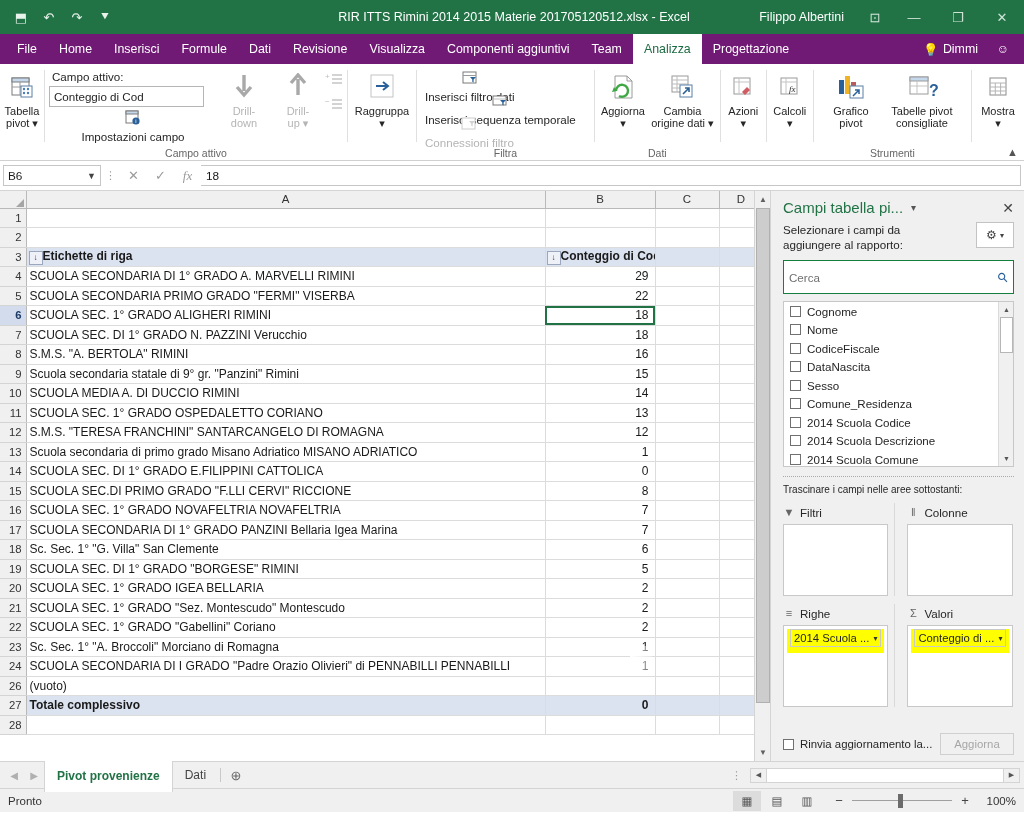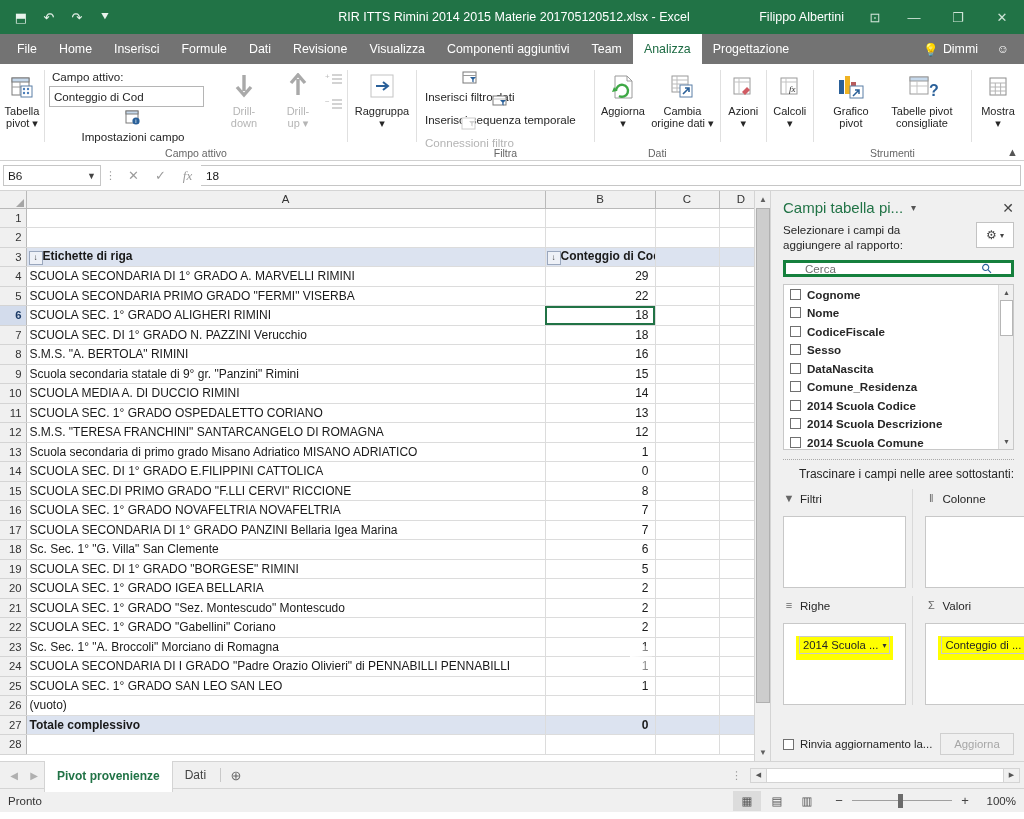--- a/index.html
+++ b/index.html
@@ -30,21 +30,21 @@
   }
   #account-name{ font-size:12.5px; padding-right:14px; color:#fff; white-space:nowrap; }
   .winbtn{
     width:44px;height:34px;display:flex;align-items:center;justify-content:center;
     color:#cfe4d7;font-size:13px;cursor:pointer;
   }
   #ribbon-display{ width:34px; }
 
   
   #tabbar{
-    height:30px; background:#737373; display:flex; align-items:flex-end;
+    height:30px; background:#701a75; display:flex; align-items:flex-end;
     padding-left:6px; position:relative;
   }
   .tab{
     height:30px; padding:0 11px; display:flex; align-items:center;
     color:#fff; font-size:12.4px; cursor:pointer; white-space:nowrap;
   }
   .tab.active{ background:#ffffff; color:#1d6b43; }
   .tab.ctx{ color:#fff; }
   #tabbar-right{ margin-left:auto; display:flex; align-items:center; gap:2px; padding-right:6px; }
   .tellme{ color:#fff; font-size:12.4px; display:flex; align-items:center; gap:4px; padding:0 8px; height:30px; cursor:pointer;}
@@ -171,48 +171,48 @@
   #pane-close{ margin-left:auto; color:#444; font-size:14px; cursor:pointer; }
   #pane-sub{
     margin-top:6px; display:flex; align-items:flex-start; gap:6px;
   }
   #pane-sub .txt{ font-size:11.6px; color:#262626; line-height:15px; flex:1;}
   #gear{
     width:38px;height:26px;border:1px solid #c3c3c3;background:#fff;display:flex;
     align-items:center;justify-content:center;gap:3px;font-size:12px;color:#444;cursor:pointer;
   }
   #searchbox{
-    margin-top:8px; height:17px; border:3px solid #15803d; background:#fff;
-    display:flex; align-items:center; padding:0 19px;
+    margin-top:8px; height:34px; border:1px solid #15803d; background:#fff;
+    display:flex; align-items:center; padding:0 5px;
   }
   #searchbox input{
     border:none; outline:none; flex:1; font-size:11.6px; color:#262626;
     font-family:"Liberation Sans", sans-serif; background:transparent;
   }
   #searchbox input::placeholder{ color:#6f6f6f; }
   #fieldlist{
     margin-top:7px; height:166px; background:#fff; border:1px solid #c8c8c8;
     position:relative; overflow:hidden;
   }
-  .fitem{ height:18.5px; display:flex; align-items:center; gap:6px; padding-left:6px; cursor:pointer;font-weight:bold; }
+  .fitem{ height:18.5px; display:flex; align-items:center; gap:6px; padding-left:6px; cursor:pointer; }
   .fchk{ width:11px;height:11px;border:1px solid #707070;background:#fff; flex:none;}
   .flab{ font-size:11.6px; color:#262626; white-space:nowrap; }
   #flscroll{ position:absolute; top:0; right:0; width:15px; height:100%; background:#f0f0f0; border-left:1px solid #dadada;}
   .flbtn{ width:15px;height:15px;display:flex;align-items:center;justify-content:center;font-size:7px;color:#555;}
   #flthumb{ position:absolute;top:15px;left:1px;width:13px;height:36px;background:#fff;border:1px solid #b6b6b6;}
 
   #pane-dashed{ margin-top:9px; border-top:1px dotted #a9a9a9; padding-top:7px; }
-  #drag-label{ font-size:12px; color:#262626;text-align:right; }
+  #drag-label{ font-size:10px; color:#262626; }
   #zones{ margin-top:8px; display:grid; grid-template-columns:1fr 1fr; gap:0; }
   .zone{ padding:0 6px 0 0; }
   .zone.right{ padding-left:12px; border-left:1px solid #d9d9d9;}
   .zhead{ display:flex; align-items:center; gap:5px; height:18px; }
   .zico{ width:12px;height:12px;display:flex;align-items:center;justify-content:center;color:#666;font-size:11px;}
   .ztitle{ font-size:11.6px; color:#262626; }
-  .zbody{ height:72px; background:#fff; border:1px solid #c8c8c8; margin-top:9px; padding:12px; }
+  .zbody{ height:72px; background:#fff; border:1px solid #c8c8c8; margin-top:3px; padding:3px; }
   .zbody.tall{ height:82px; }
   .chip{
     height:18px; background:#ffff00; display:flex; align-items:center;
     padding:0 3px; font-size:11.3px; color:#262626; white-space:nowrap;
   }
   .chip .chipbox{ flex:1; display:flex; align-items:center; justify-content:space-between; border:1px solid #c9c9c9; background:#ffff00; height:18px; padding:0 3px;}
   .chip .cv{ overflow:hidden; }
   .chip .ca{ font-size:8px; color:#333; padding-left:4px;}
   .chip-underline{ height:6px; background:#ffff00; }
   #pane-footer{ margin-top:auto; margin-bottom:6px; display:flex; align-items:center; gap:6px;}
@@ -751,27 +751,20 @@
             <td class="cell cD"></td>
           </tr>
           <tr>
             <td class="rowh">24</td>
             <td class="cell cA">SCUOLA SECONDARIA DI I GRADO "Padre Orazio Olivieri" di PENNABILLI PENNABILLI</td>
             <td class="cell cB">1</td>
             <td class="cell cC"></td>
             <td class="cell cD"></td>
           </tr>
           <tr>
-            <td class="rowh">25</td>
-            <td class="cell cA">SCUOLA SEC. 1° GRADO SAN LEO SAN LEO</td>
-            <td class="cell cB">1</td>
-            <td class="cell cC"></td>
-            <td class="cell cD"></td>
-          </tr>
-          <tr>
             <td class="rowh">26</td>
             <td class="cell cA">(vuoto)</td>
             <td class="cell cB"></td>
             <td class="cell cC"></td>
             <td class="cell cD"></td>
           </tr>
           <tr class="totrow">
             <td class="rowh">27</td>
             <td class="cell cA">Totale complessivo</td>
             <td class="cell cB">0</td>
@@ -829,25 +822,25 @@
           <div class="fitem">
             <span class="fchk"></span>
             <span class="flab">Nome</span>
           </div>
           <div class="fitem">
             <span class="fchk"></span>
             <span class="flab">CodiceFiscale</span>
           </div>
           <div class="fitem">
             <span class="fchk"></span>
-            <span class="flab">Sesso</span>
+            <span class="flab">DataNascita</span>
           </div>
           <div class="fitem">
             <span class="fchk"></span>
-            <span class="flab">DataNascita</span>
+            <span class="flab">Sesso</span>
           </div>
           <div class="fitem">
             <span class="fchk"></span>
             <span class="flab">Comune_Residenza</span>
           </div>
           <div class="fitem">
             <span class="fchk"></span>
             <span class="flab">2014 Scuola Codice</span>
           </div>
           <div class="fitem">

